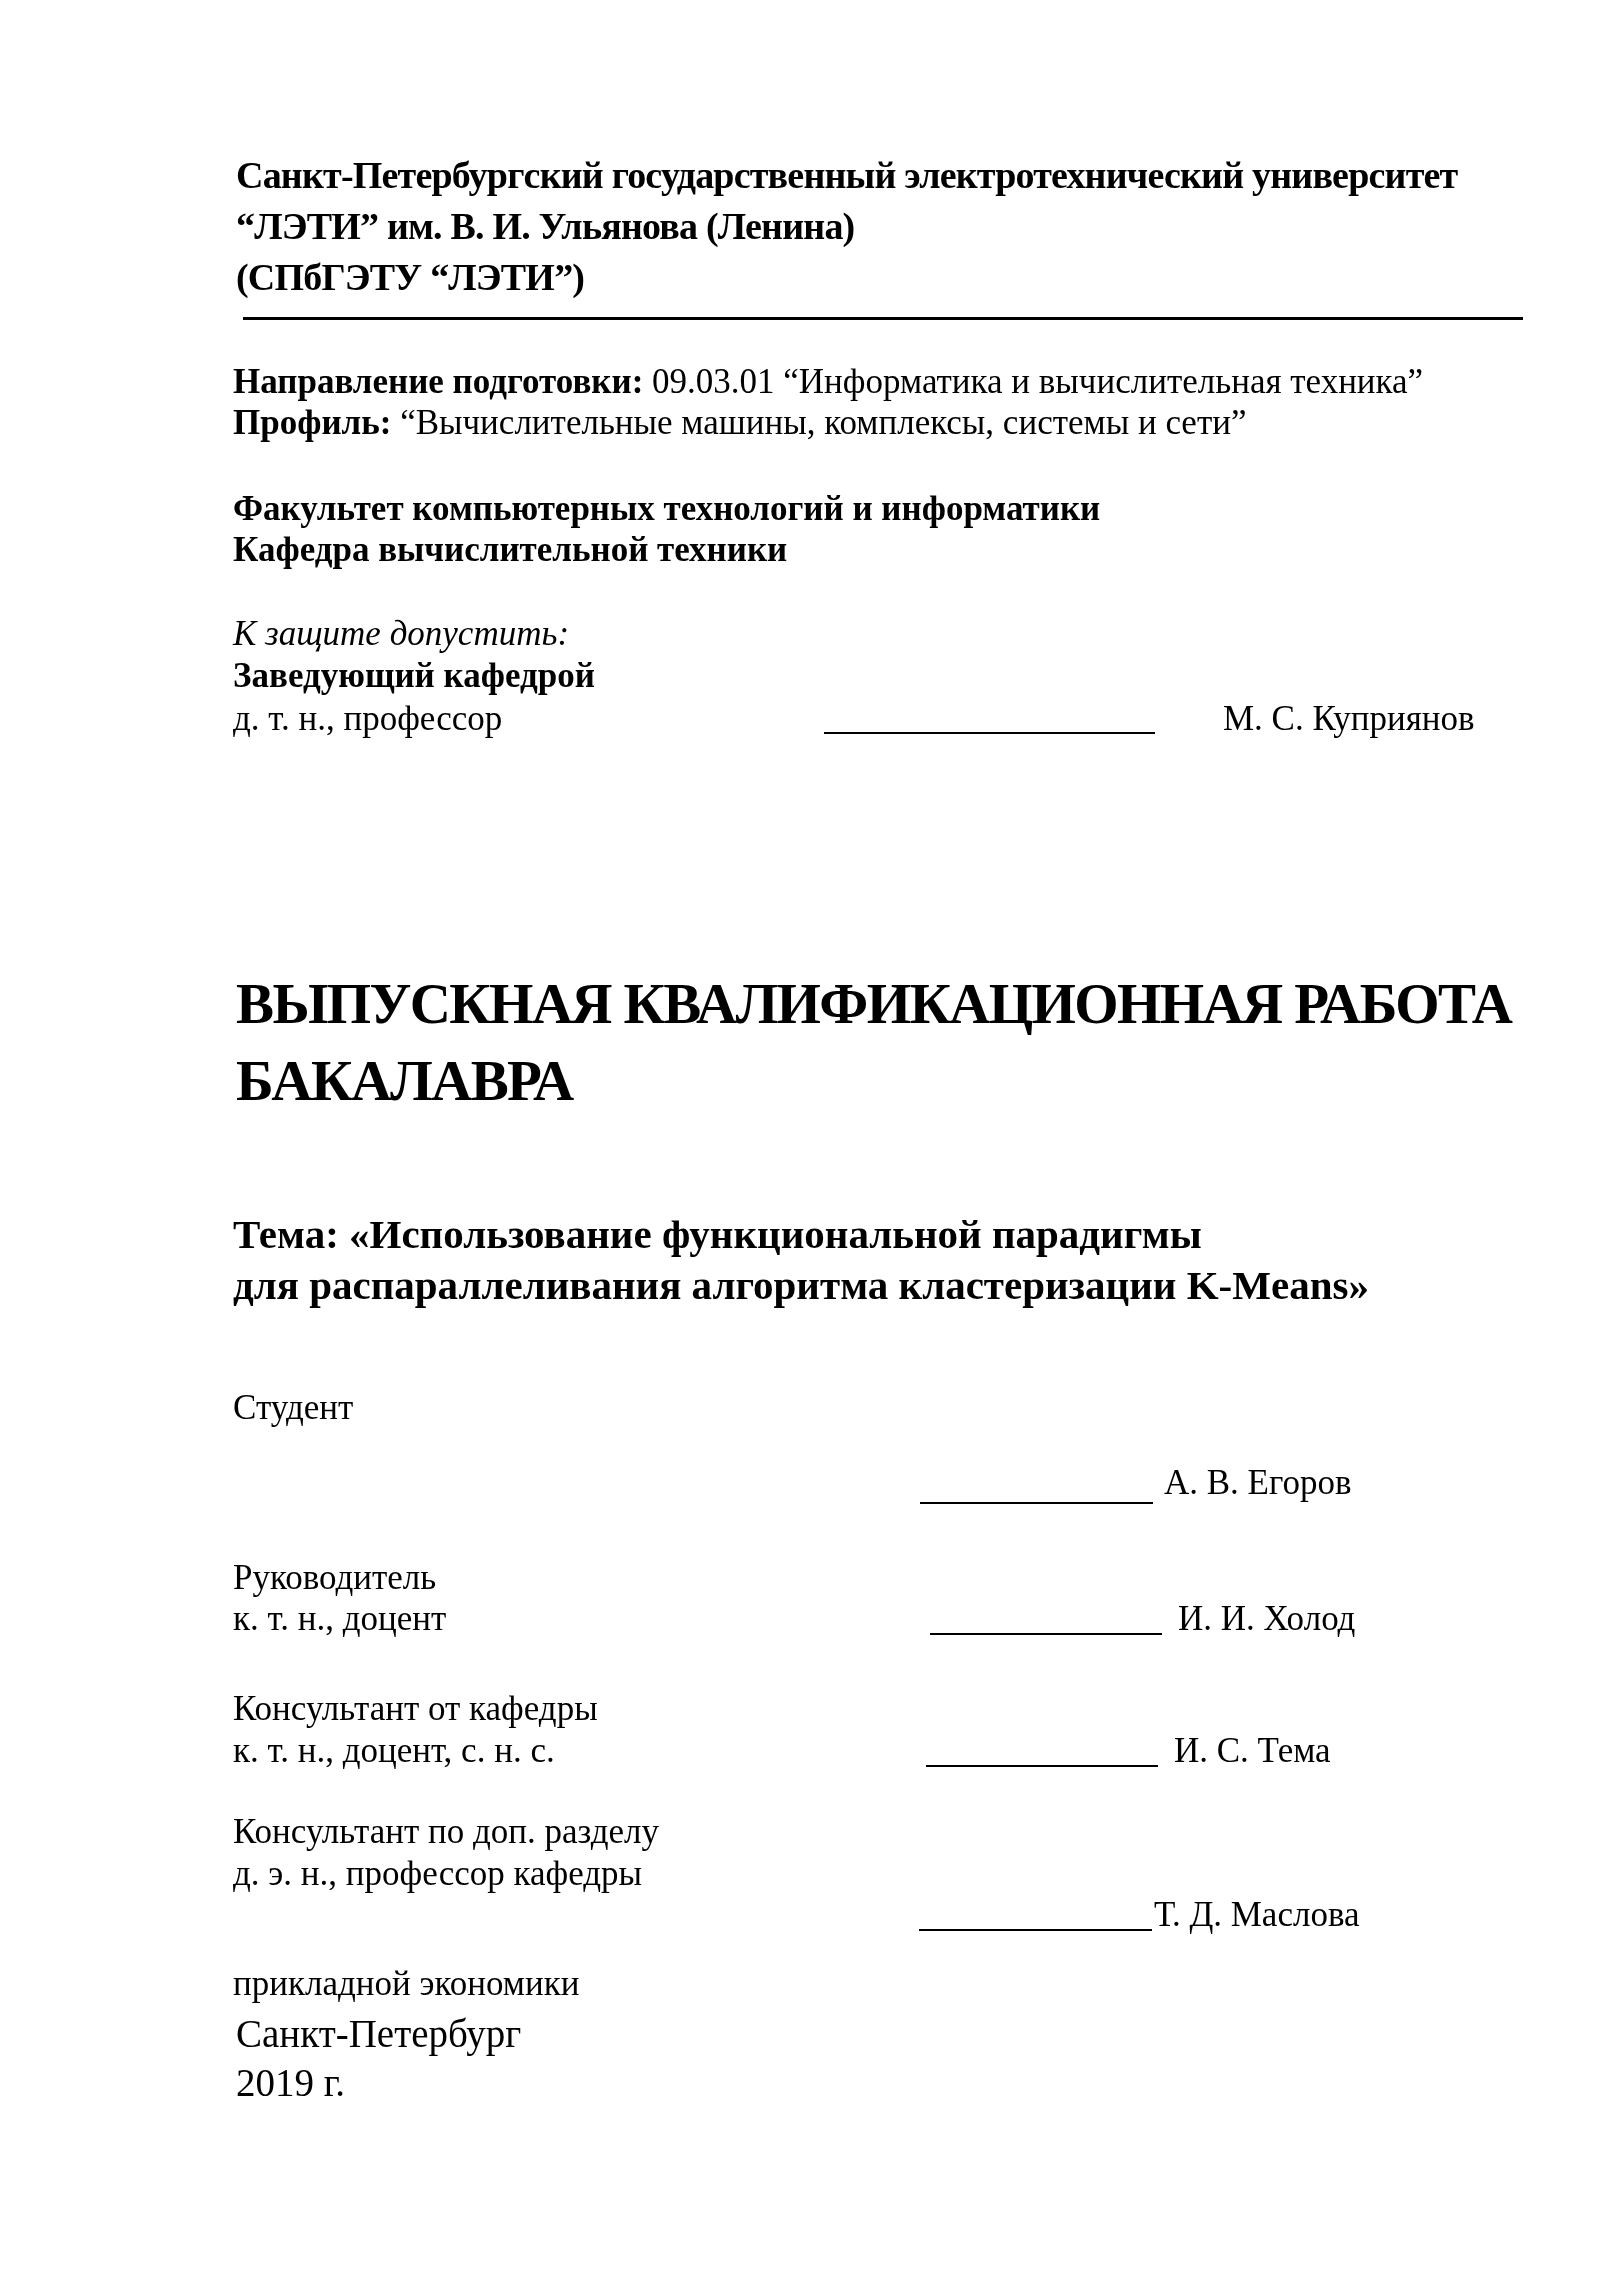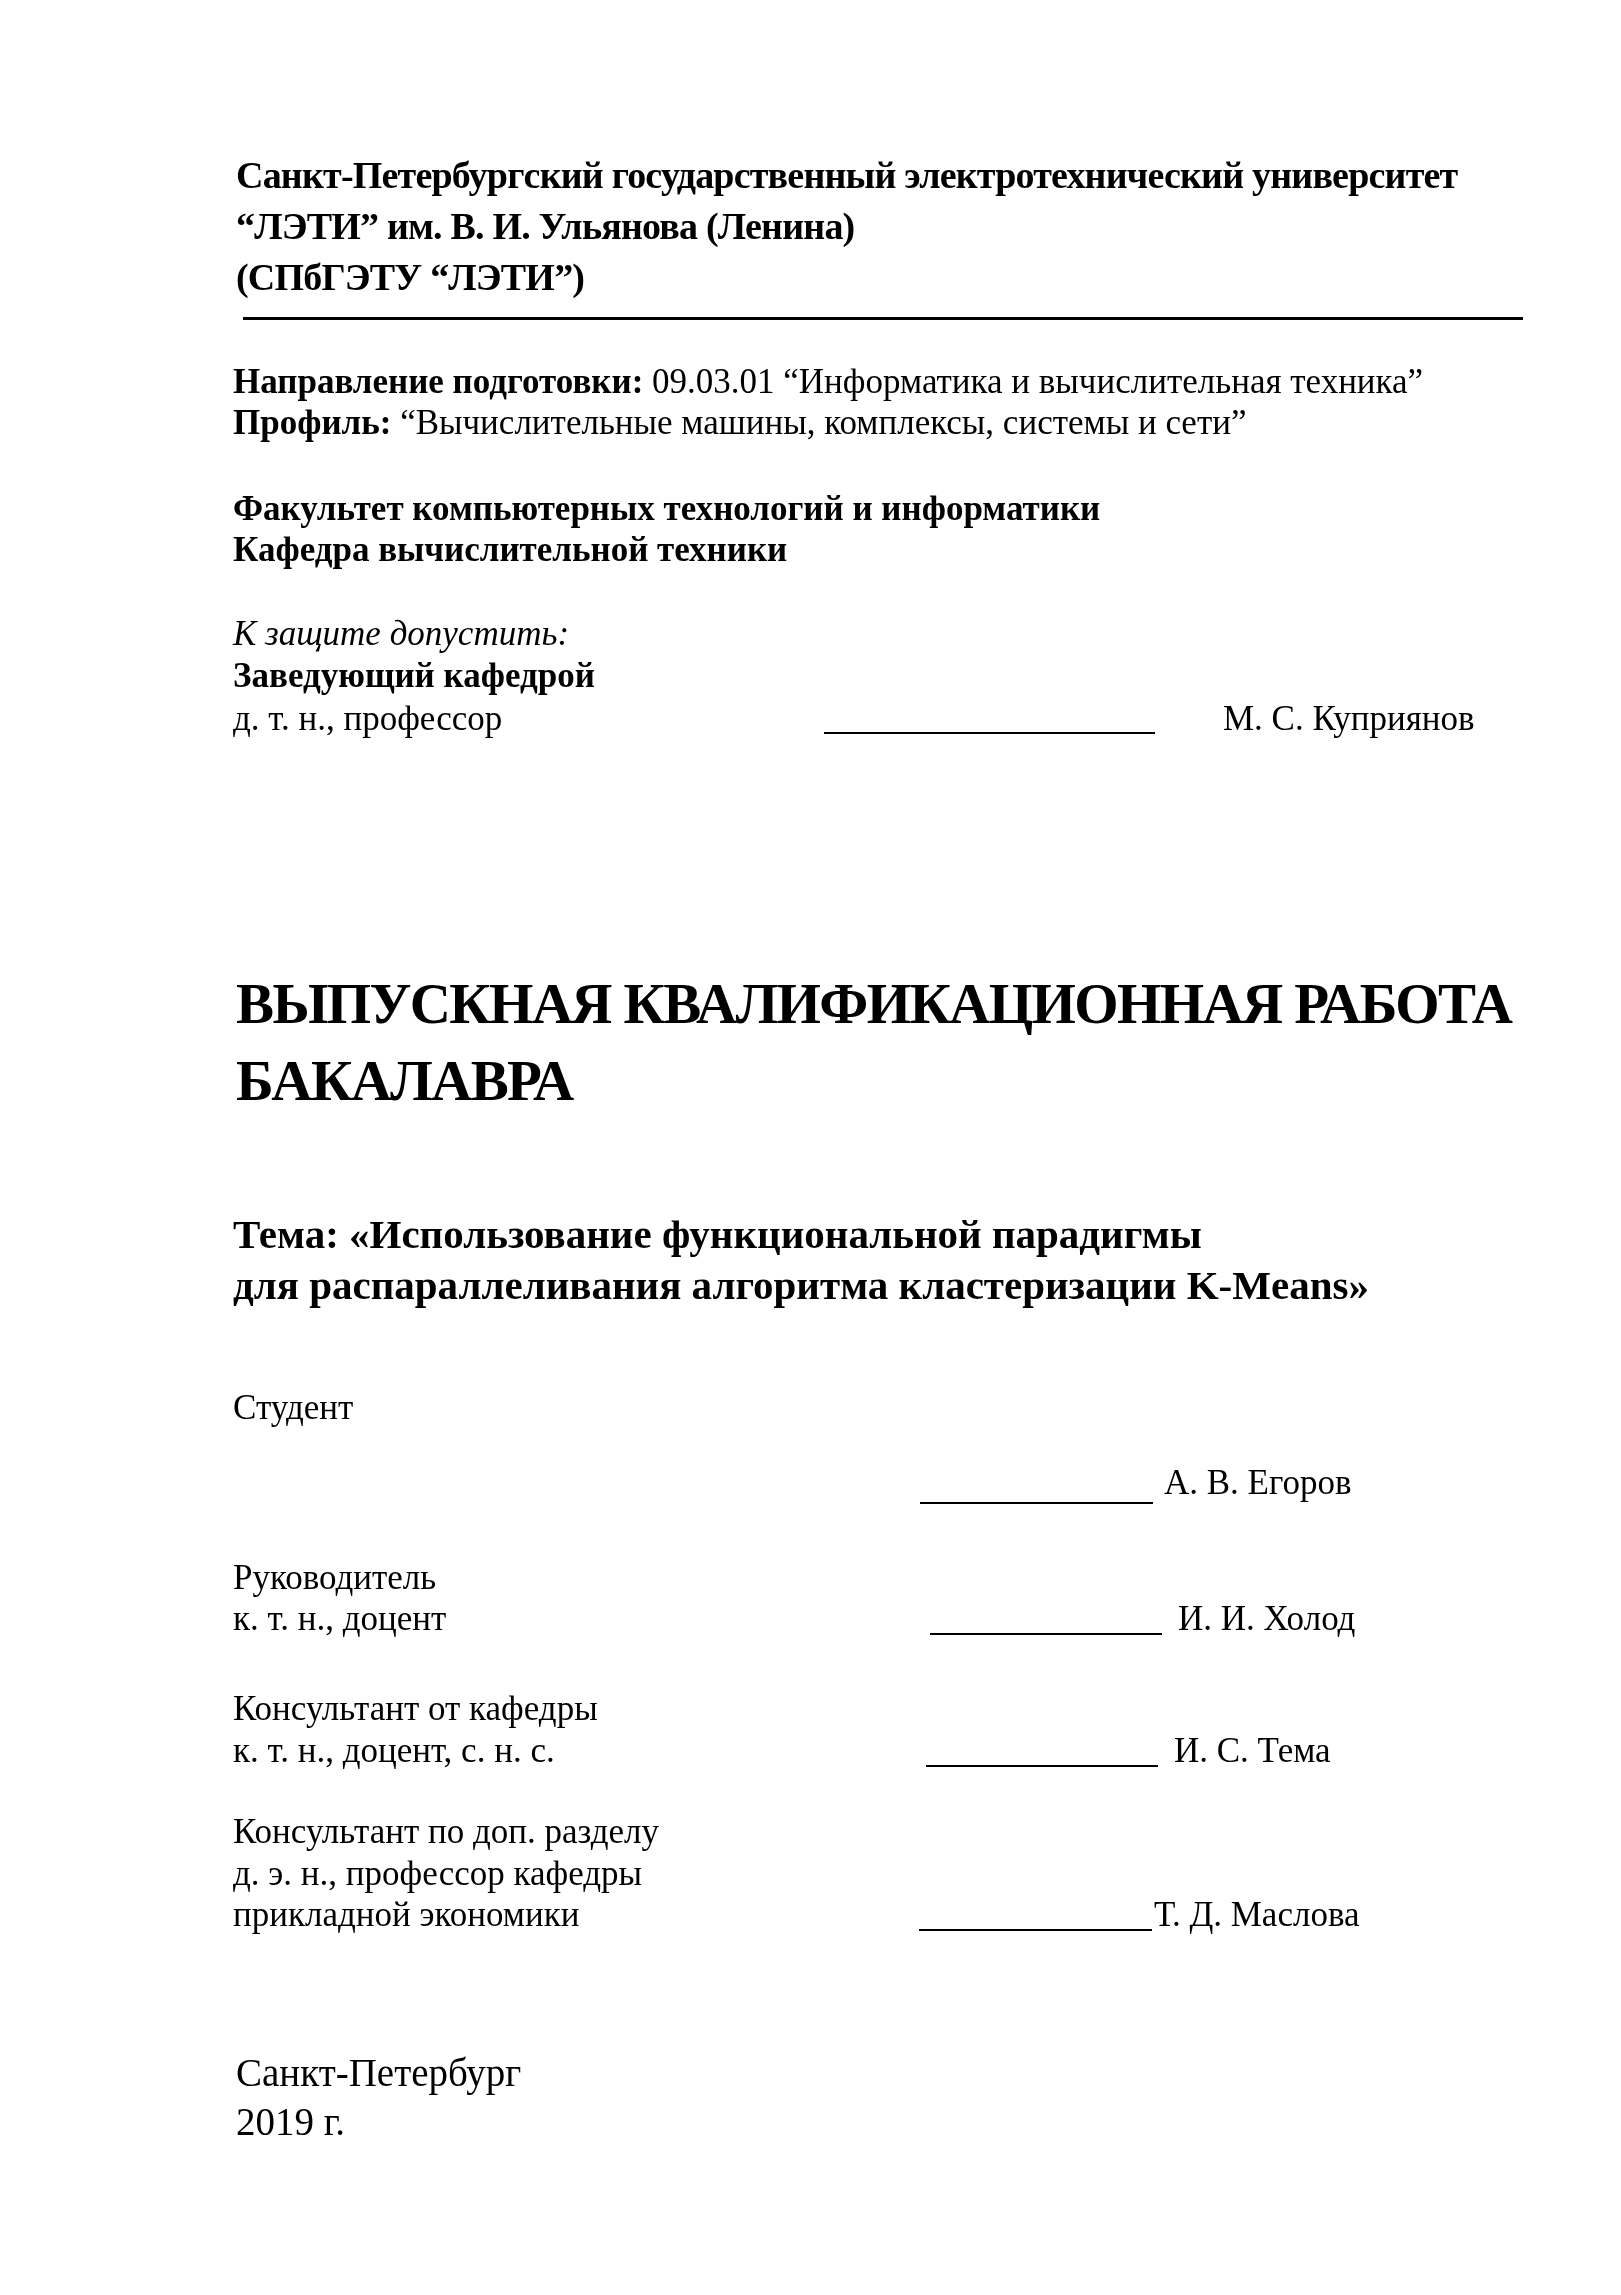--- a/index.html
+++ b/index.html
@@ -25,21 +25,21 @@
     left: 236px;
     width: 1291px;
   }
   .left { left: 233px; }
   .bold { font-weight: bold; }
   .italic { font-style: italic; }
   .header-text { font-size: 38px; letter-spacing: -0.8px; font-weight: bold; }
   .body-text { font-size: 35px; }
   .title-text { font-size: 57px; letter-spacing: -1.6px; font-weight: bold; margin-top: 12px; }
   .topic-text { font-size: 41px; font-weight: bold; }
-  .footer-text { font-size: 39px; margin-top: 39px; }
+  .footer-text { font-size: 39px; }
   .rule {
     position: absolute;
     background: #000000;
     height: 3.1px;
   }
   .sig-blank {
     position: absolute;
     background: #000000;
     height: 2.4px;
   }
@@ -86,21 +86,21 @@
   <div class="sig-blank" style="top:1633px; left:930px; width:232px"></div>
   <div class="abs body-text" style="top:1599px; left:1178px">И. И. Холод</div>
 
   <div class="abs left body-text" style="top:1689px">Консультант от кафедры</div>
   <div class="abs left body-text" style="top:1731px">к. т. н., доцент, с. н. с.</div>
   <div class="sig-blank" style="top:1765px; left:926px; width:232px"></div>
   <div class="abs body-text" style="top:1731px; left:1174px">И. С. Тема</div>
 
   <div class="abs left body-text" style="top:1812px">Консультант по доп. разделу</div>
   <div class="abs left body-text" style="top:1854px">д. э. н., профессор кафедры</div>
-  <div class="abs left body-text" style="top:1895px">прикладной экономики</div>
+  <div class="abs left body-text" style="top:1964px">прикладной экономики</div>
   <div class="sig-blank" style="top:1929px; left:919px; width:233px"></div>
   <div class="abs body-text" style="top:1895px; left:1154px">Т. Д. Маслова</div>
 
   <div class="abs center footer-text" style="top:2012px">Санкт-Петербург</div>
   <div class="abs center footer-text" style="top:2061px">2019 г.</div>
 
 </div>
 
 
 </body></html>

